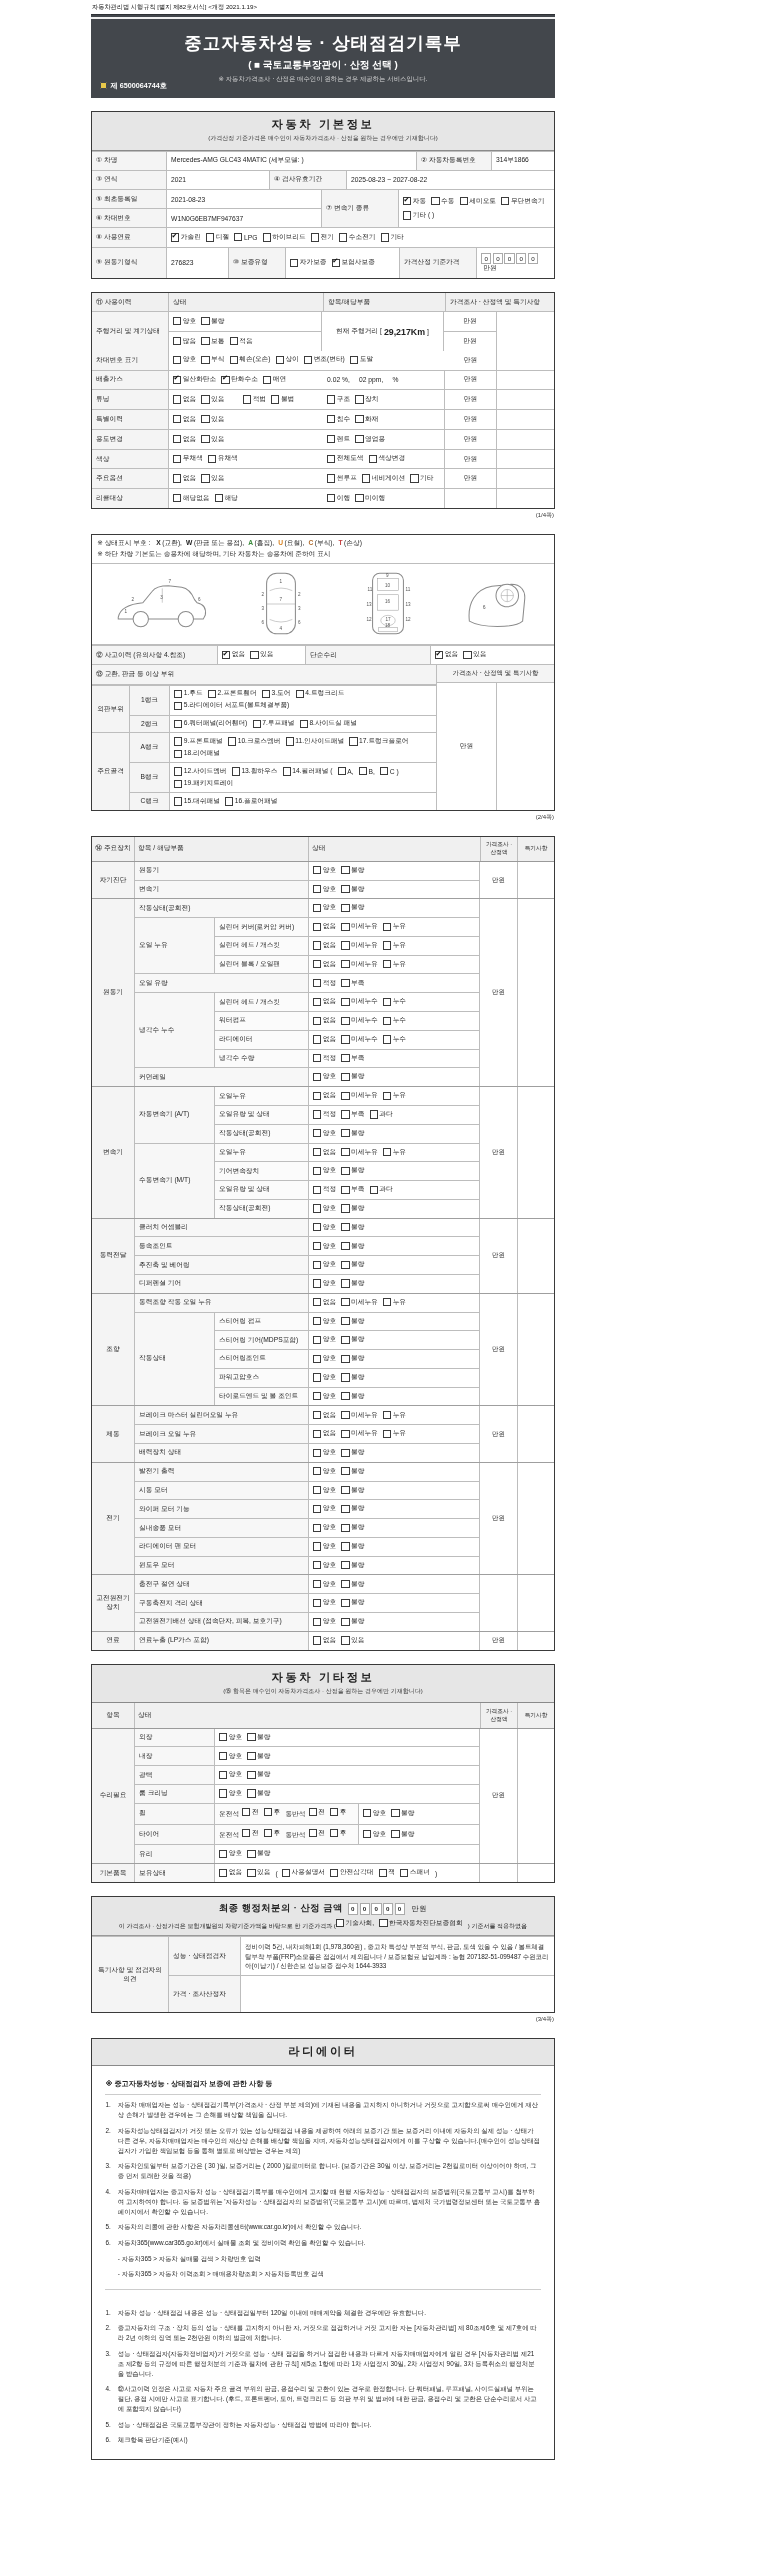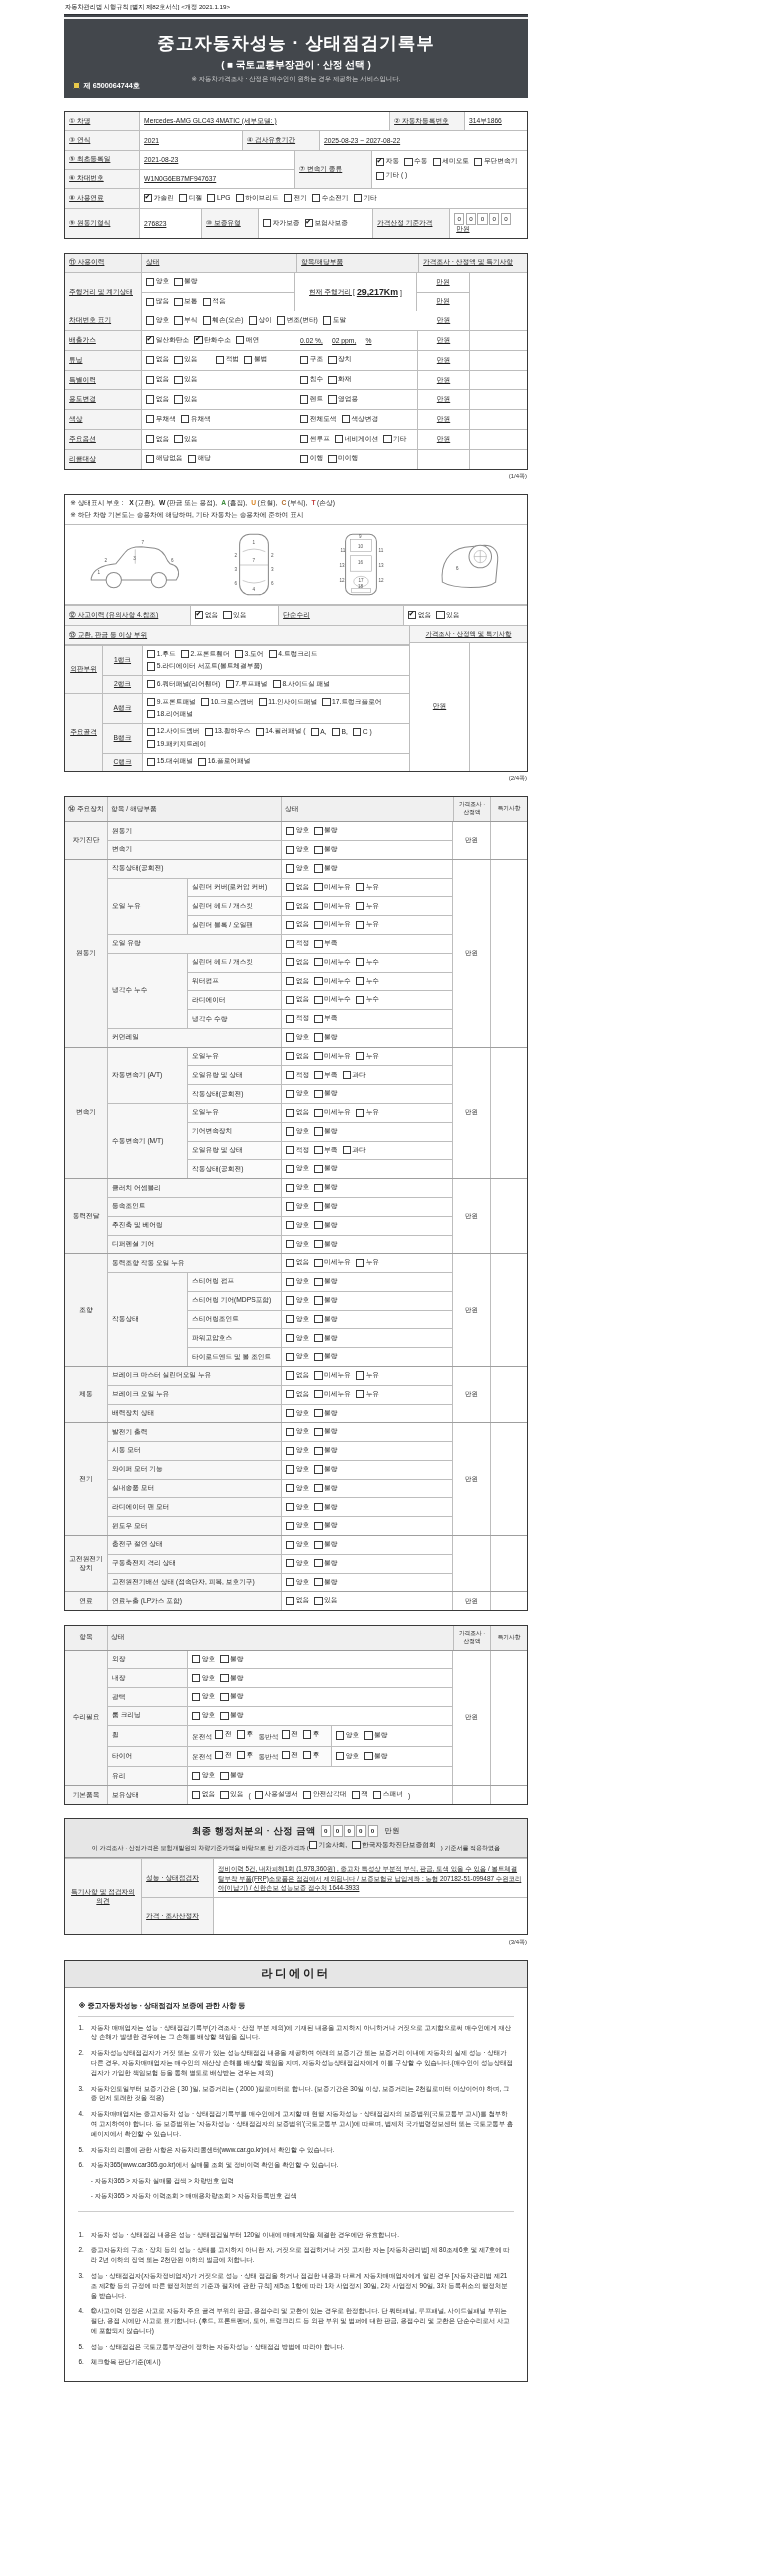--- a/index.html
+++ b/index.html
@@ -1,38 +1,38 @@
 <!DOCTYPE html>
 <html style="font-size:8.2px"><head>
 <meta charset="utf-8">
 <style>
   html,body{margin:0;padding:0;}
   body{width:773px;height:2576px;overflow:hidden;background:#ffffff;
        font-family:"Liberation Sans","DejaVu Sans",sans-serif;color:#222;font-size:6.7px;}
-  .page{width:464px;margin-left:64px;padding-top:2.1px;box-sizing:border-box;}
+  .page{width:464px;margin-left:91px;padding-top:2.1px;box-sizing:border-box;}
   .form-ref{font-size:6.2px;color:#111;margin:1px 0 2.1px 1px;}
   
   .doc-header{background:#43474c;border-top:1.5px solid #2e3135;position:relative;
               padding:15.5px 10.3px 13.4px 10.3px;box-sizing:border-box;}
   .doc-header:before{content:"";position:absolute;top:2.1px;left:0;right:0;height:1.5px;background:#f2f2f2;}
   .doc-no{position:absolute;left:9.3px;bottom:7.2px;color:#fff;font-size:7.2px;font-weight:bold;display:flex;align-items:center;gap:3.1px;}
   .doc-icon{width:7.2px;height:7.2px;background:#e8c84a;display:inline-block;border-radius:1px;
             box-shadow:inset 0 0 0 1px #43474c,inset 0 0 0 1.5px #e8c84a;}
   .doc-titles{text-align:center;color:#fff;}
   .doc-title{font-size:17.5px;font-weight:bold;letter-spacing:1px;margin:0;}
   .doc-subtitle{font-size:9.8px;font-weight:bold;margin-top:4.1px;}
   .doc-note{font-size:6.4px;color:#d8d8d8;margin-top:3.6px;}
   
   .sect{border:1.5px solid #3a3a3a;margin-top:13.4px;background:#fff;}
   .sect-head{background:#e6e6e6;text-align:center;padding:5.2px 3.1px 6.2px;border-bottom:1px solid #8a8a8a;}
   .sect-title{font-size:11.3px;font-weight:bold;letter-spacing:2.6px;}
   .sect-sub{font-size:6px;margin-top:2.1px;color:#333;}
   .pagemark{text-align:right;font-size:6px;margin:2.1px 1px 0 0;color:#333;}
   
-  .row{display:flex;border-top:0.5px solid #bdbdbd;align-items:stretch;text-decoration:underline;}
+  .row{display:flex;border-top:0.5px solid #bdbdbd;align-items:stretch;}
   .row:first-child{border-top:none;}
   .lab{background:#f4f4f4;padding:4.6px 4.1px;box-sizing:border-box;border-right:0.5px solid #bdbdbd;
        display:flex;align-items:center;font-size:6.7px;}
   .val{padding:4.6px 4.1px;box-sizing:border-box;border-right:0.5px solid #bdbdbd;display:flex;align-items:center;flex-wrap:wrap;}
   .last{border-right:none !important;}
   .center{justify-content:center;text-align:center;}
   
   .tok{display:inline;}
   .cbw{display:inline-flex;align-items:center;margin-right:5.2px;white-space:nowrap;}
   .cb{width:6.2px;height:6.2px;border:1px solid #3c3c3c;display:inline-block;position:relative;background:#fff;margin-right:1.5px;flex:none;}
@@ -127,20 +127,24 @@
       <div class="doc-subtitle">( ■ 국토교통부장관이 · 산정 선택 )</div>
       <div class="doc-note">※ 자동차가격조사 · 산정은 매수인이 원하는 경우 제공하는 서비스입니다.</div>
     </div>
     <div class="doc-no">
       <span class="doc-icon"></span>
       <span>제 6500064744호</span>
     </div>
   </div>
 
   <div class="sect">
+    <div class="sect-head">
+      <div class="sect-title">자동차 기본정보</div>
+      <div class="sect-sub">(가격산정 기준가격은 매수인이 자동차가격조사 · 산정을 원하는 경우에만 기재합니다)</div>
+    </div>
     <div class="row">
       <div class="lab w145">① 차명</div>
       <div class="val grow">Mercedes-AMG GLC43 4MATIC (세부모델: )</div>
       <div class="lab w145">② 자동차등록번호</div>
       <div class="val w120 last">314부1866</div>
     </div>
     <div class="row">
       <div class="lab w145">③ 연식</div>
       <div class="val w200">2021</div>
       <div class="lab w150">④ 검사유효기간</div>
@@ -1825,20 +1829,24 @@
 
               </div>
             </div>
           <div class="dg-price">만원</div>
           <div class="dg-note"></div>
         </div>
       </div>
   </div>
 
   <div class="sect">
+    <div class="sect-head">
+      <div class="sect-title">자동차 기타정보</div>
+      <div class="sect-sub">(⑮ 항목은 매수인이 자동차가격조사 · 산정을 원하는 경우에만 기재합니다)</div>
+    </div>
     <div class="d-headrow">
       <div class="dh" style="width:43px;justify-content:center;">항목</div>
       <div class="dh" style="flex:1;">상태</div>
       <div class="dh" style="width:37px;font-size:5.7px;justify-content:center;text-align:center;">가격조사 · 산정액</div>
       <div class="dh last" style="width:36px;font-size:5.7px;justify-content:center;">특기사항</div>
     </div>
     <div>
 
         <div class="dg">
           <div class="dg-name">수리필요</div>

